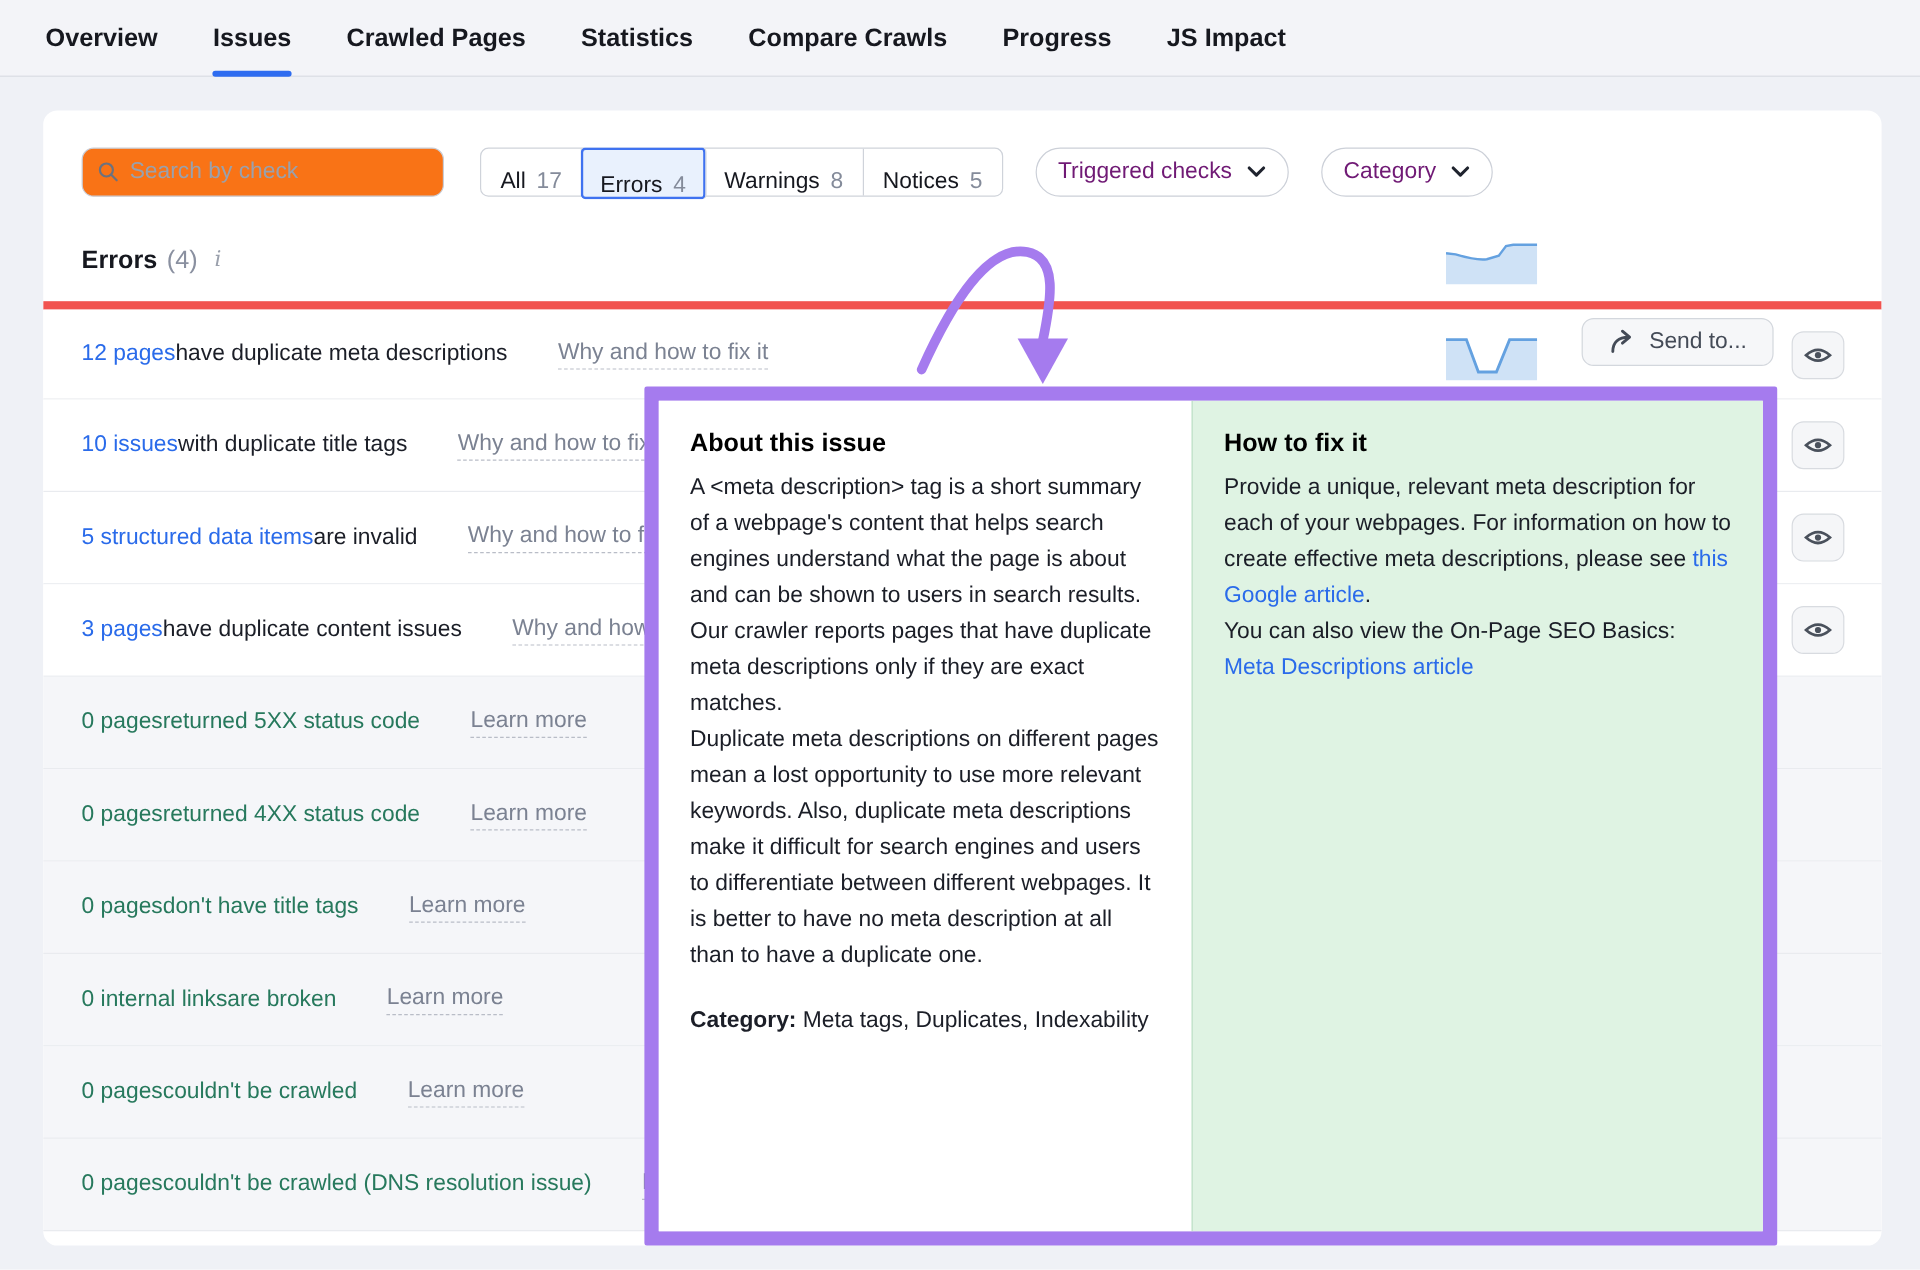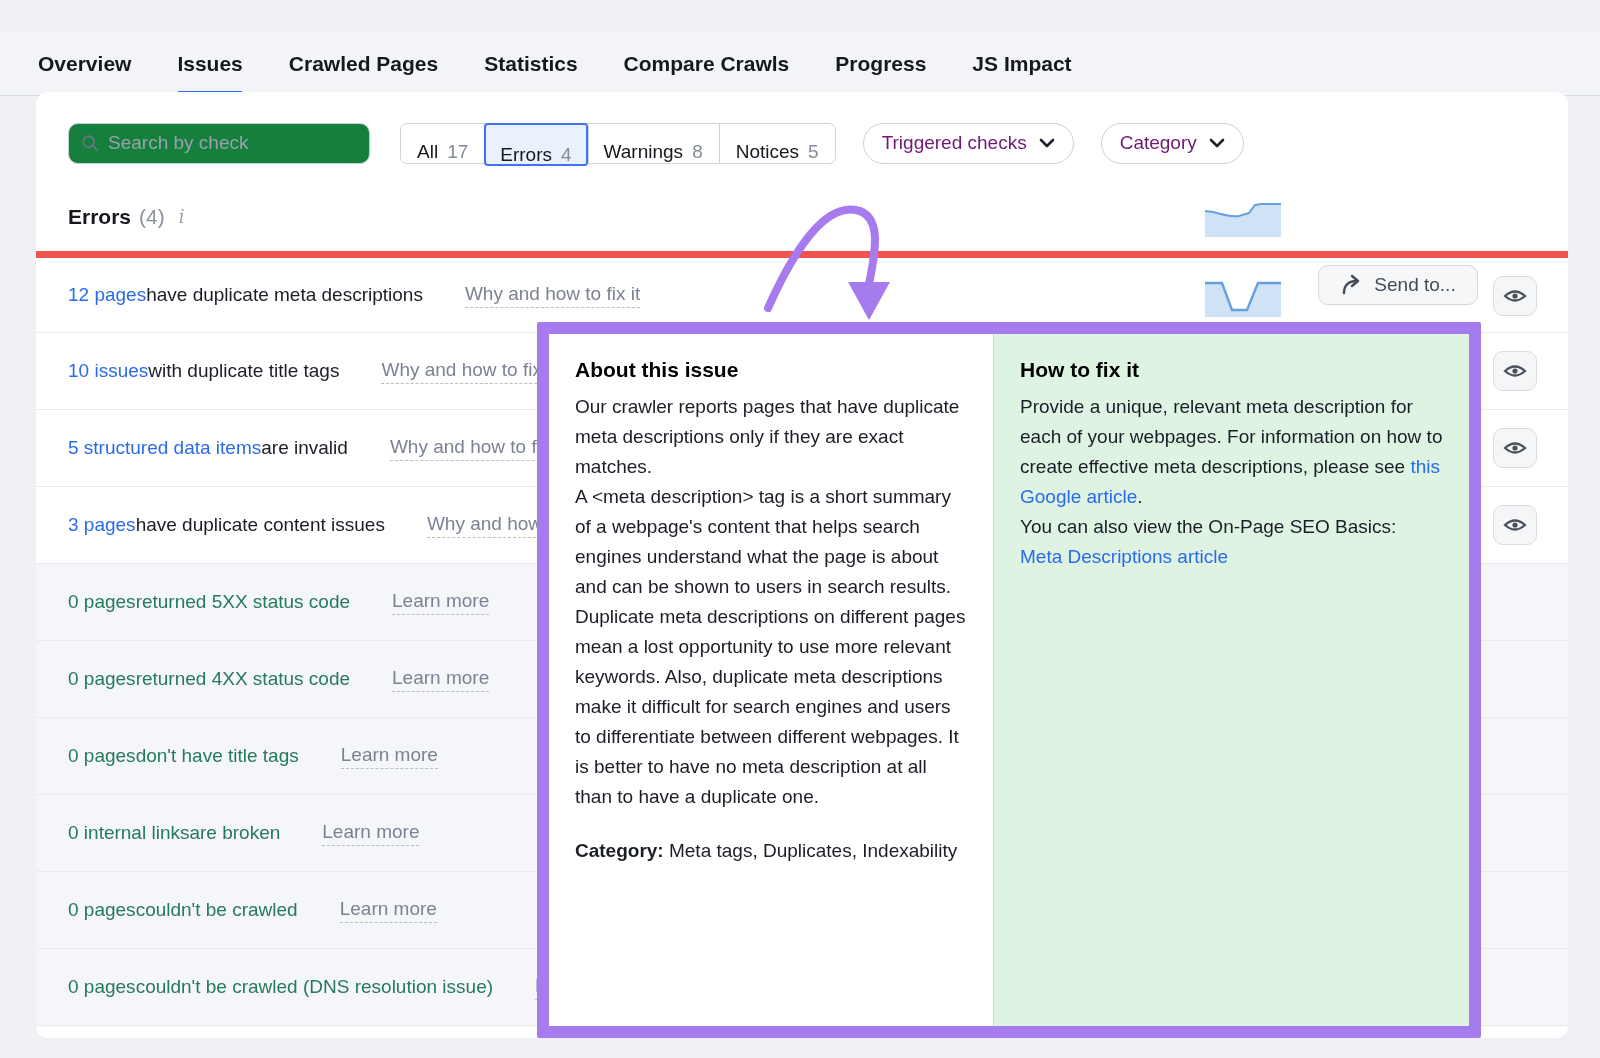--- a/index.html
+++ b/index.html
@@ -9,21 +9,21 @@
     background:#eff1f6;
     color:#1b1e27;
     position:relative;
   }
 
   
   .topnav {
     height:64px; background:#f3f4f8;
     border-bottom:1px solid #d9dce3;
     display:flex; align-items:stretch;
-    padding-left:38px; gap:46px;margin-top:32px;
+    padding-left:38px; gap:46px;
   }
   .topnav .nav-item {
     display:flex; align-items:center;
     font-size:21px; font-weight:700; color:#16181f;
     position:relative; cursor:pointer; white-space:nowrap;
   }
   .topnav .nav-item.active::after {
     content:""; position:absolute; left:0; right:0; bottom:-1px;
     height:5px; background:#2e6cf0; border-radius:3px;
   }
@@ -31,21 +31,21 @@
   
   .card {
     position:absolute; left:36px; top:92px; width:1532px; height:946px;
     background:#ffffff; border-radius:12px; overflow:hidden;
   }
 
   
   .filter-bar { display:flex; align-items:center; padding:31px 32px 0 32px; height:71px; }
   .search-box {
     width:302px; height:41px; border:1px solid #c9cdd6; border-radius:10px;
-    background:#15803d; display:flex; align-items:center; padding:0 12px; gap:9px;
+    background:#f97316; display:flex; align-items:center; padding:0 12px; gap:9px;
   }
   .search-box input {
     border:none; outline:none; font-size:19px; color:#1b1e27; width:100%;
     font-family:inherit; background:transparent;
   }
   .search-box input::placeholder { color:#9aa1ad; }
 
   .segmented {
     display:flex; margin-left:30px; border:1px solid #cfd3da; border-radius:7px;
     height:41px; overflow:visible; background:#fff;
@@ -294,22 +294,22 @@
     <span class="row-text"> couldn't be crawled (DNS resolution issue)</span>
     <span class="row-link">Learn more</span>
   </div>
 
 </div>
 
 <div class="popup">
   <div class="about-panel">
     <h3>About this issue</h3>
     <div class="body-text">
+      <div>A &lt;meta description&gt; tag is a short summary of a webpage's content that helps search engines understand what the page is about and can be shown to users in search results.</div>
       <div>Our crawler reports pages that have duplicate meta descriptions only if they are exact matches.</div>
-      <div>A &lt;meta description&gt; tag is a short summary of a webpage's content that helps search engines understand what the page is about and can be shown to users in search results.</div>
       <div>Duplicate meta descriptions on different pages mean a lost opportunity to use more relevant keywords. Also, duplicate meta descriptions make it difficult for search engines and users to differentiate between different webpages. It is better to have no meta description at all than to have a duplicate one.</div>
     </div>
     <div class="cat-line">
       <b>Category:</b><span> Meta tags, Duplicates, Indexability</span>
     </div>
   </div>
   <div class="fix-panel">
     <h3>How to fix it</h3>
     <div class="body-text">
       <span>Provide a unique, relevant meta description for each of your webpages. For information on how to create effective meta descriptions, please see </span><a class="inline-link">this Google article</a><span>.</span>

